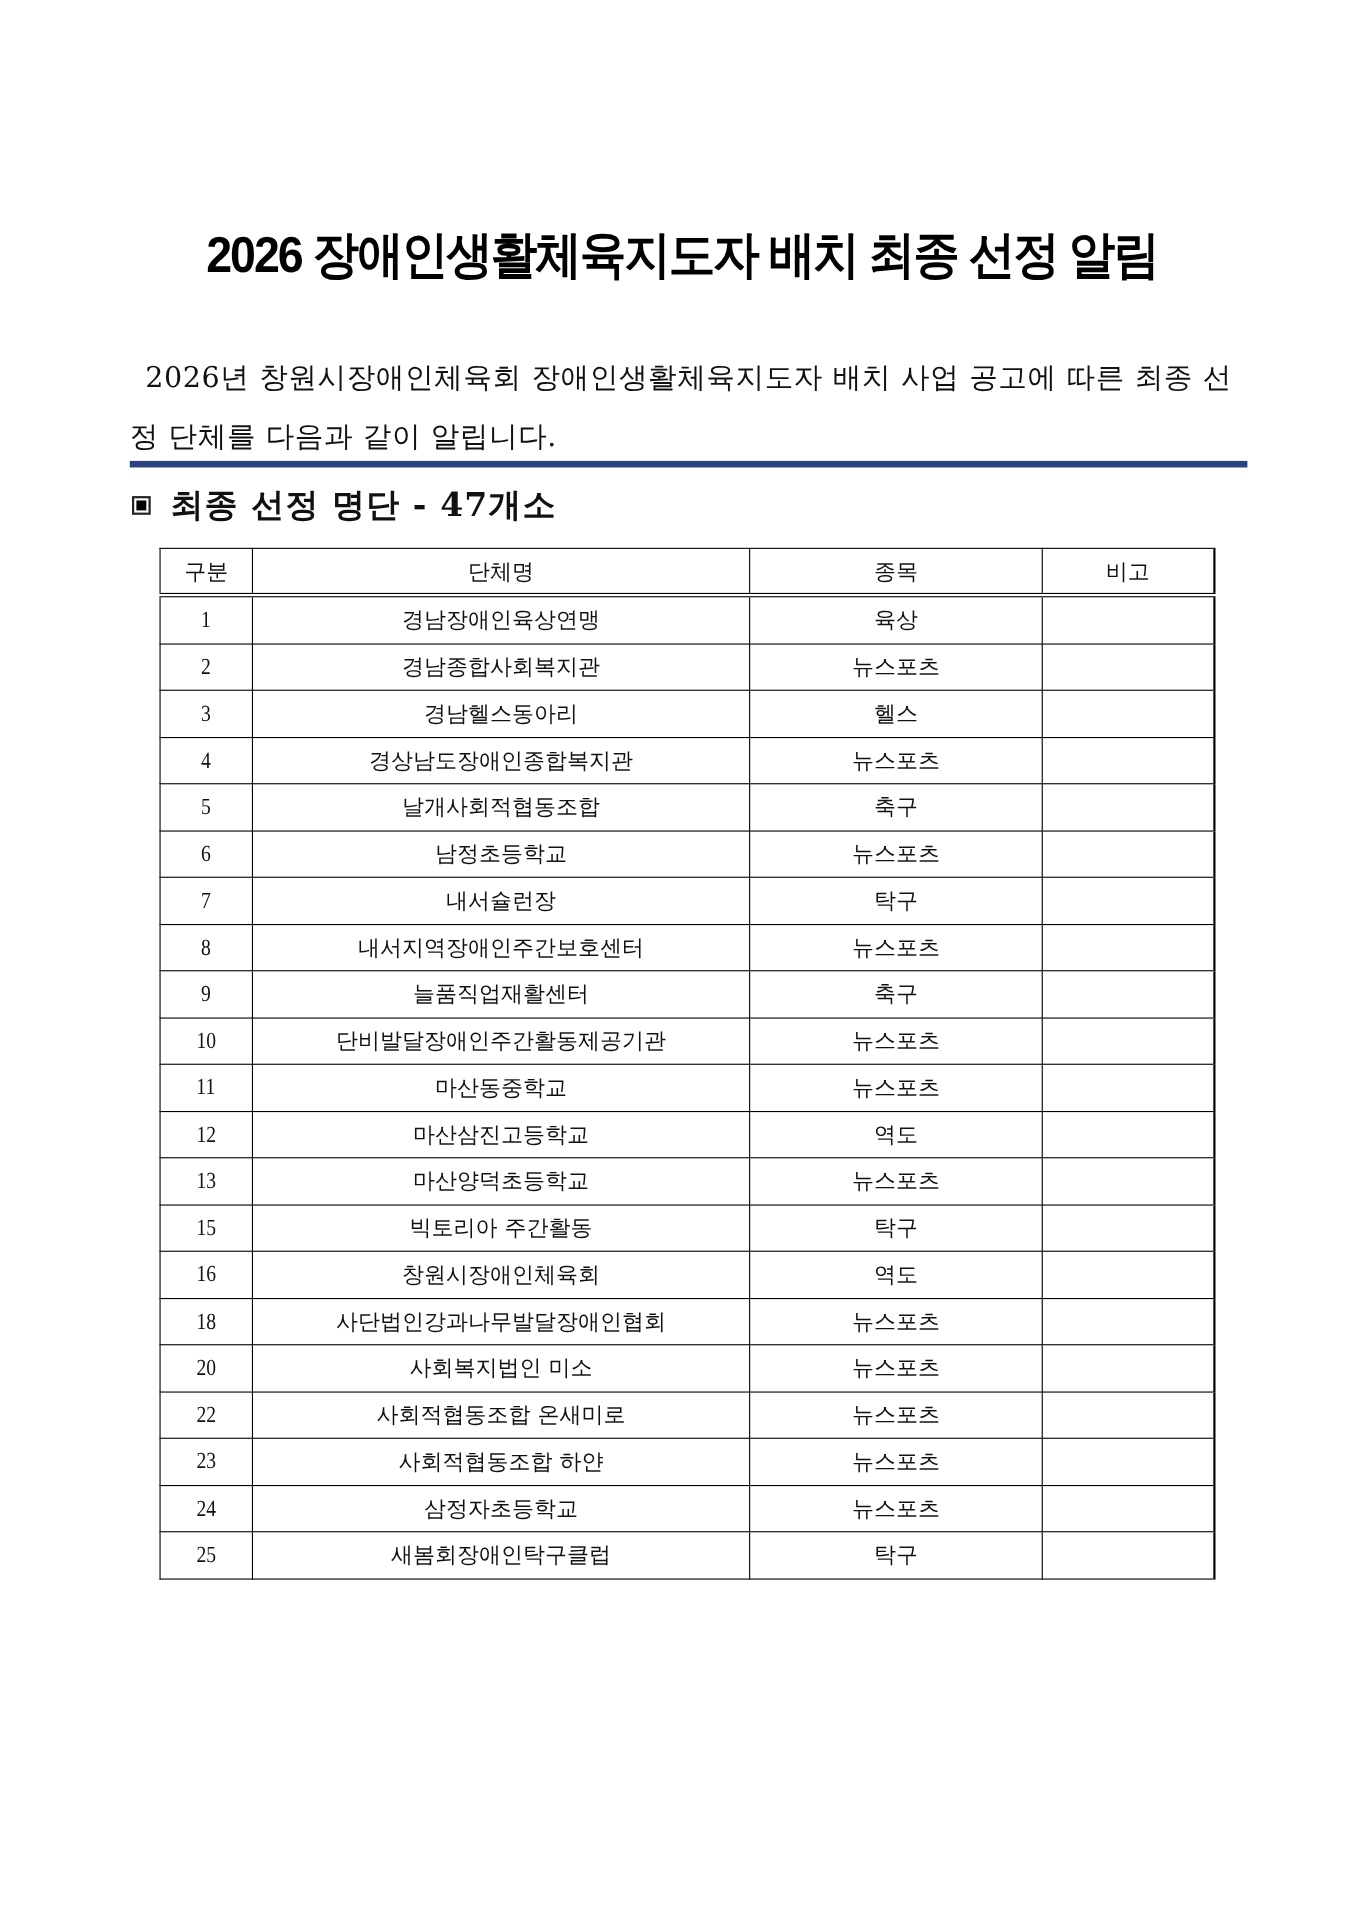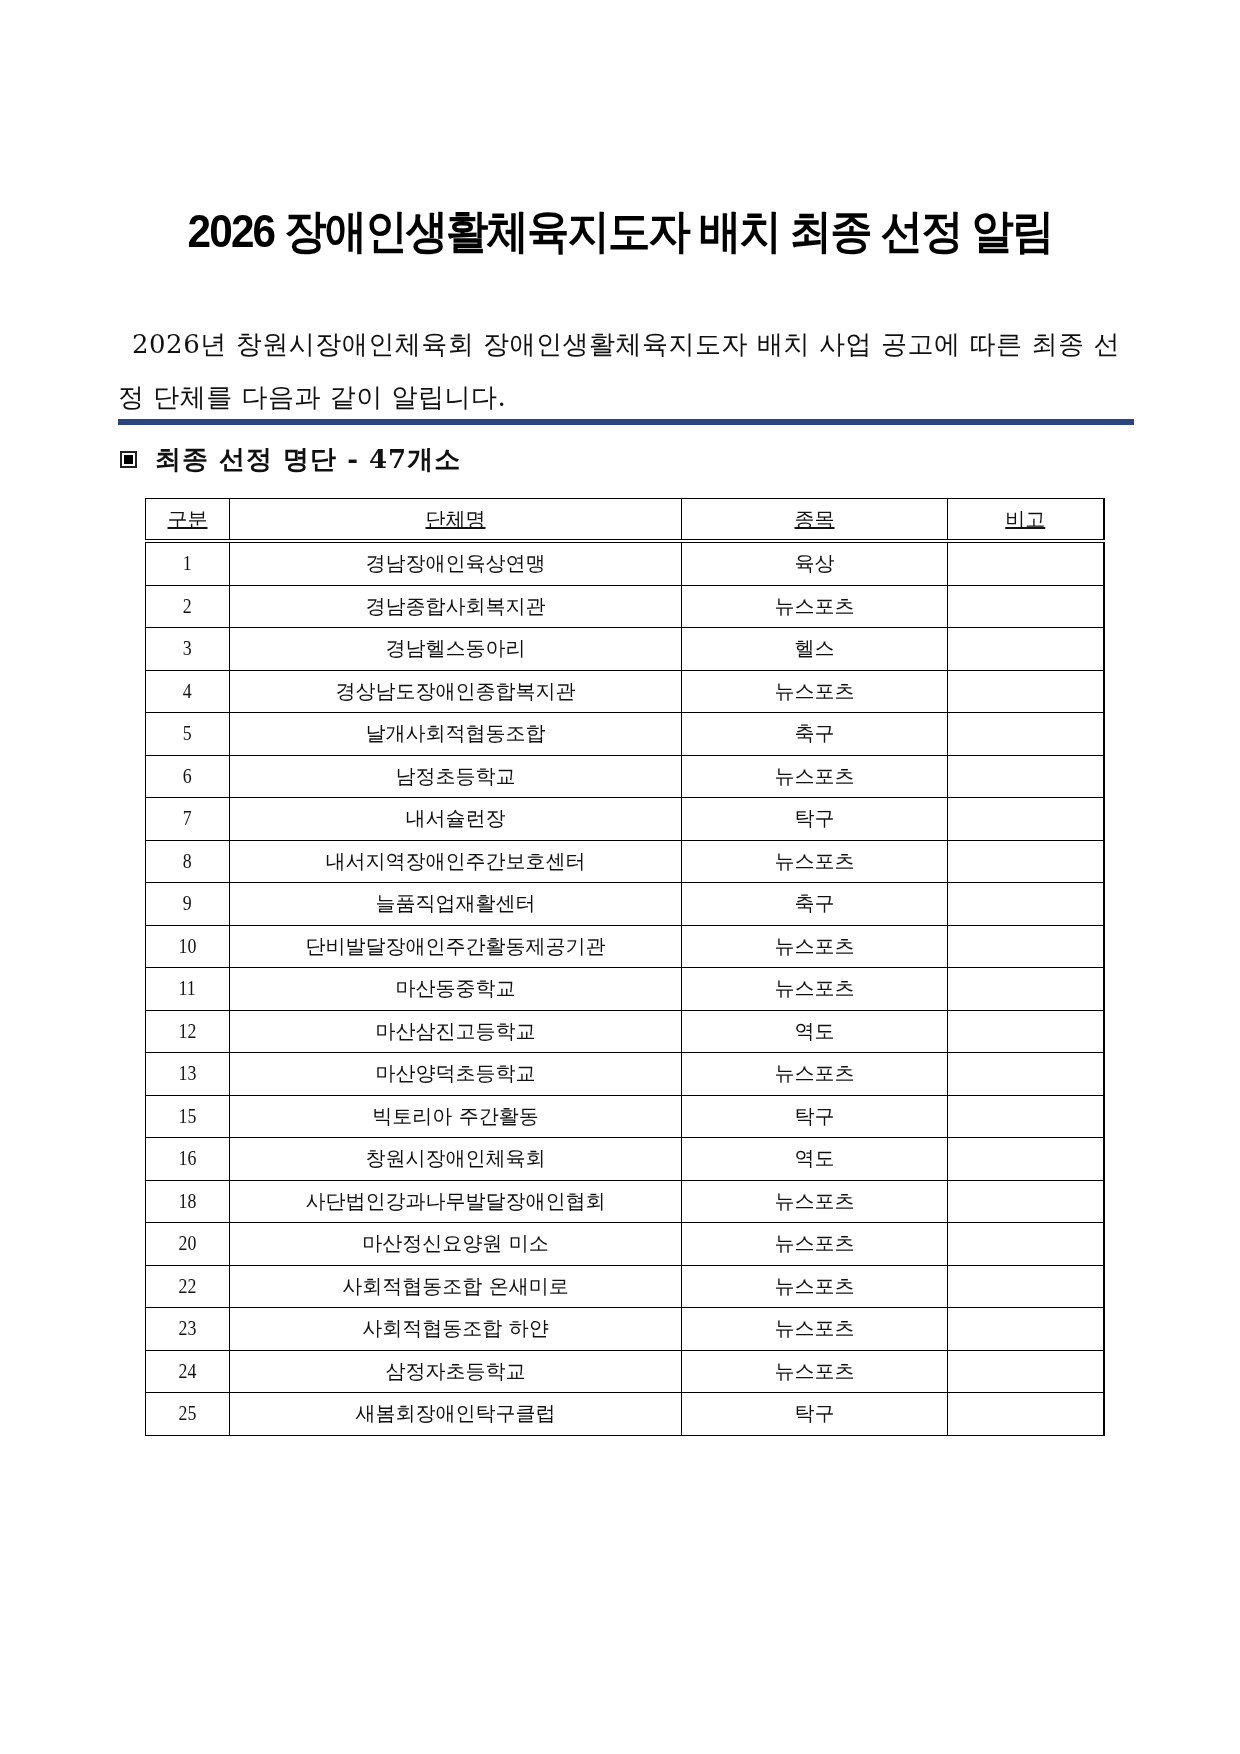--- a/index.html
+++ b/index.html
@@ -54,21 +54,21 @@
     }
     .section-heading {
       position: absolute;
       left: 120px;
       top: 437px;
       height: 44px;
       display: flex;
       align-items: center;
       font-family: "DejaVu Serif", "Liberation Serif", serif;
       font-weight: bold;
-      font-size: 26px;
+      font-size: 30px;
       letter-spacing: 1px;
       color: #111;
     }
     .sq-icon {
       width: 17px;
       height: 17px;
       border: 2px solid #222;
       box-sizing: border-box;
       display: inline-flex;
       align-items: center;
@@ -97,21 +97,20 @@
     table.roster th, table.roster td {
       border: 1.5px solid #000;
       text-align: center;
       vertical-align: middle;
       padding: 0;
       font-weight: normal;
       white-space: nowrap;
     }
     table.roster th {
       height: 40px;
-      text-decoration: underline;
     }
     table.roster thead tr th {
       border-bottom: 4px double #000;
     }
     table.roster td {
       height: 41.5px;
     }
     table.roster tr > *:last-child {
       border-right: 2.5px solid #000;
     }
@@ -247,21 +246,21 @@
         <td></td>
       </tr>
       <tr>
         <td><span class="num">18</span></td>
         <td>사단법인강과나무발달장애인협회</td>
         <td>뉴스포츠</td>
         <td></td>
       </tr>
       <tr>
         <td><span class="num">20</span></td>
-        <td>마산정신요양원 미소</td>
+        <td>사회복지법인 미소</td>
         <td>뉴스포츠</td>
         <td></td>
       </tr>
       <tr>
         <td><span class="num">22</span></td>
         <td>사회적협동조합 온새미로</td>
         <td>뉴스포츠</td>
         <td></td>
       </tr>
       <tr>

